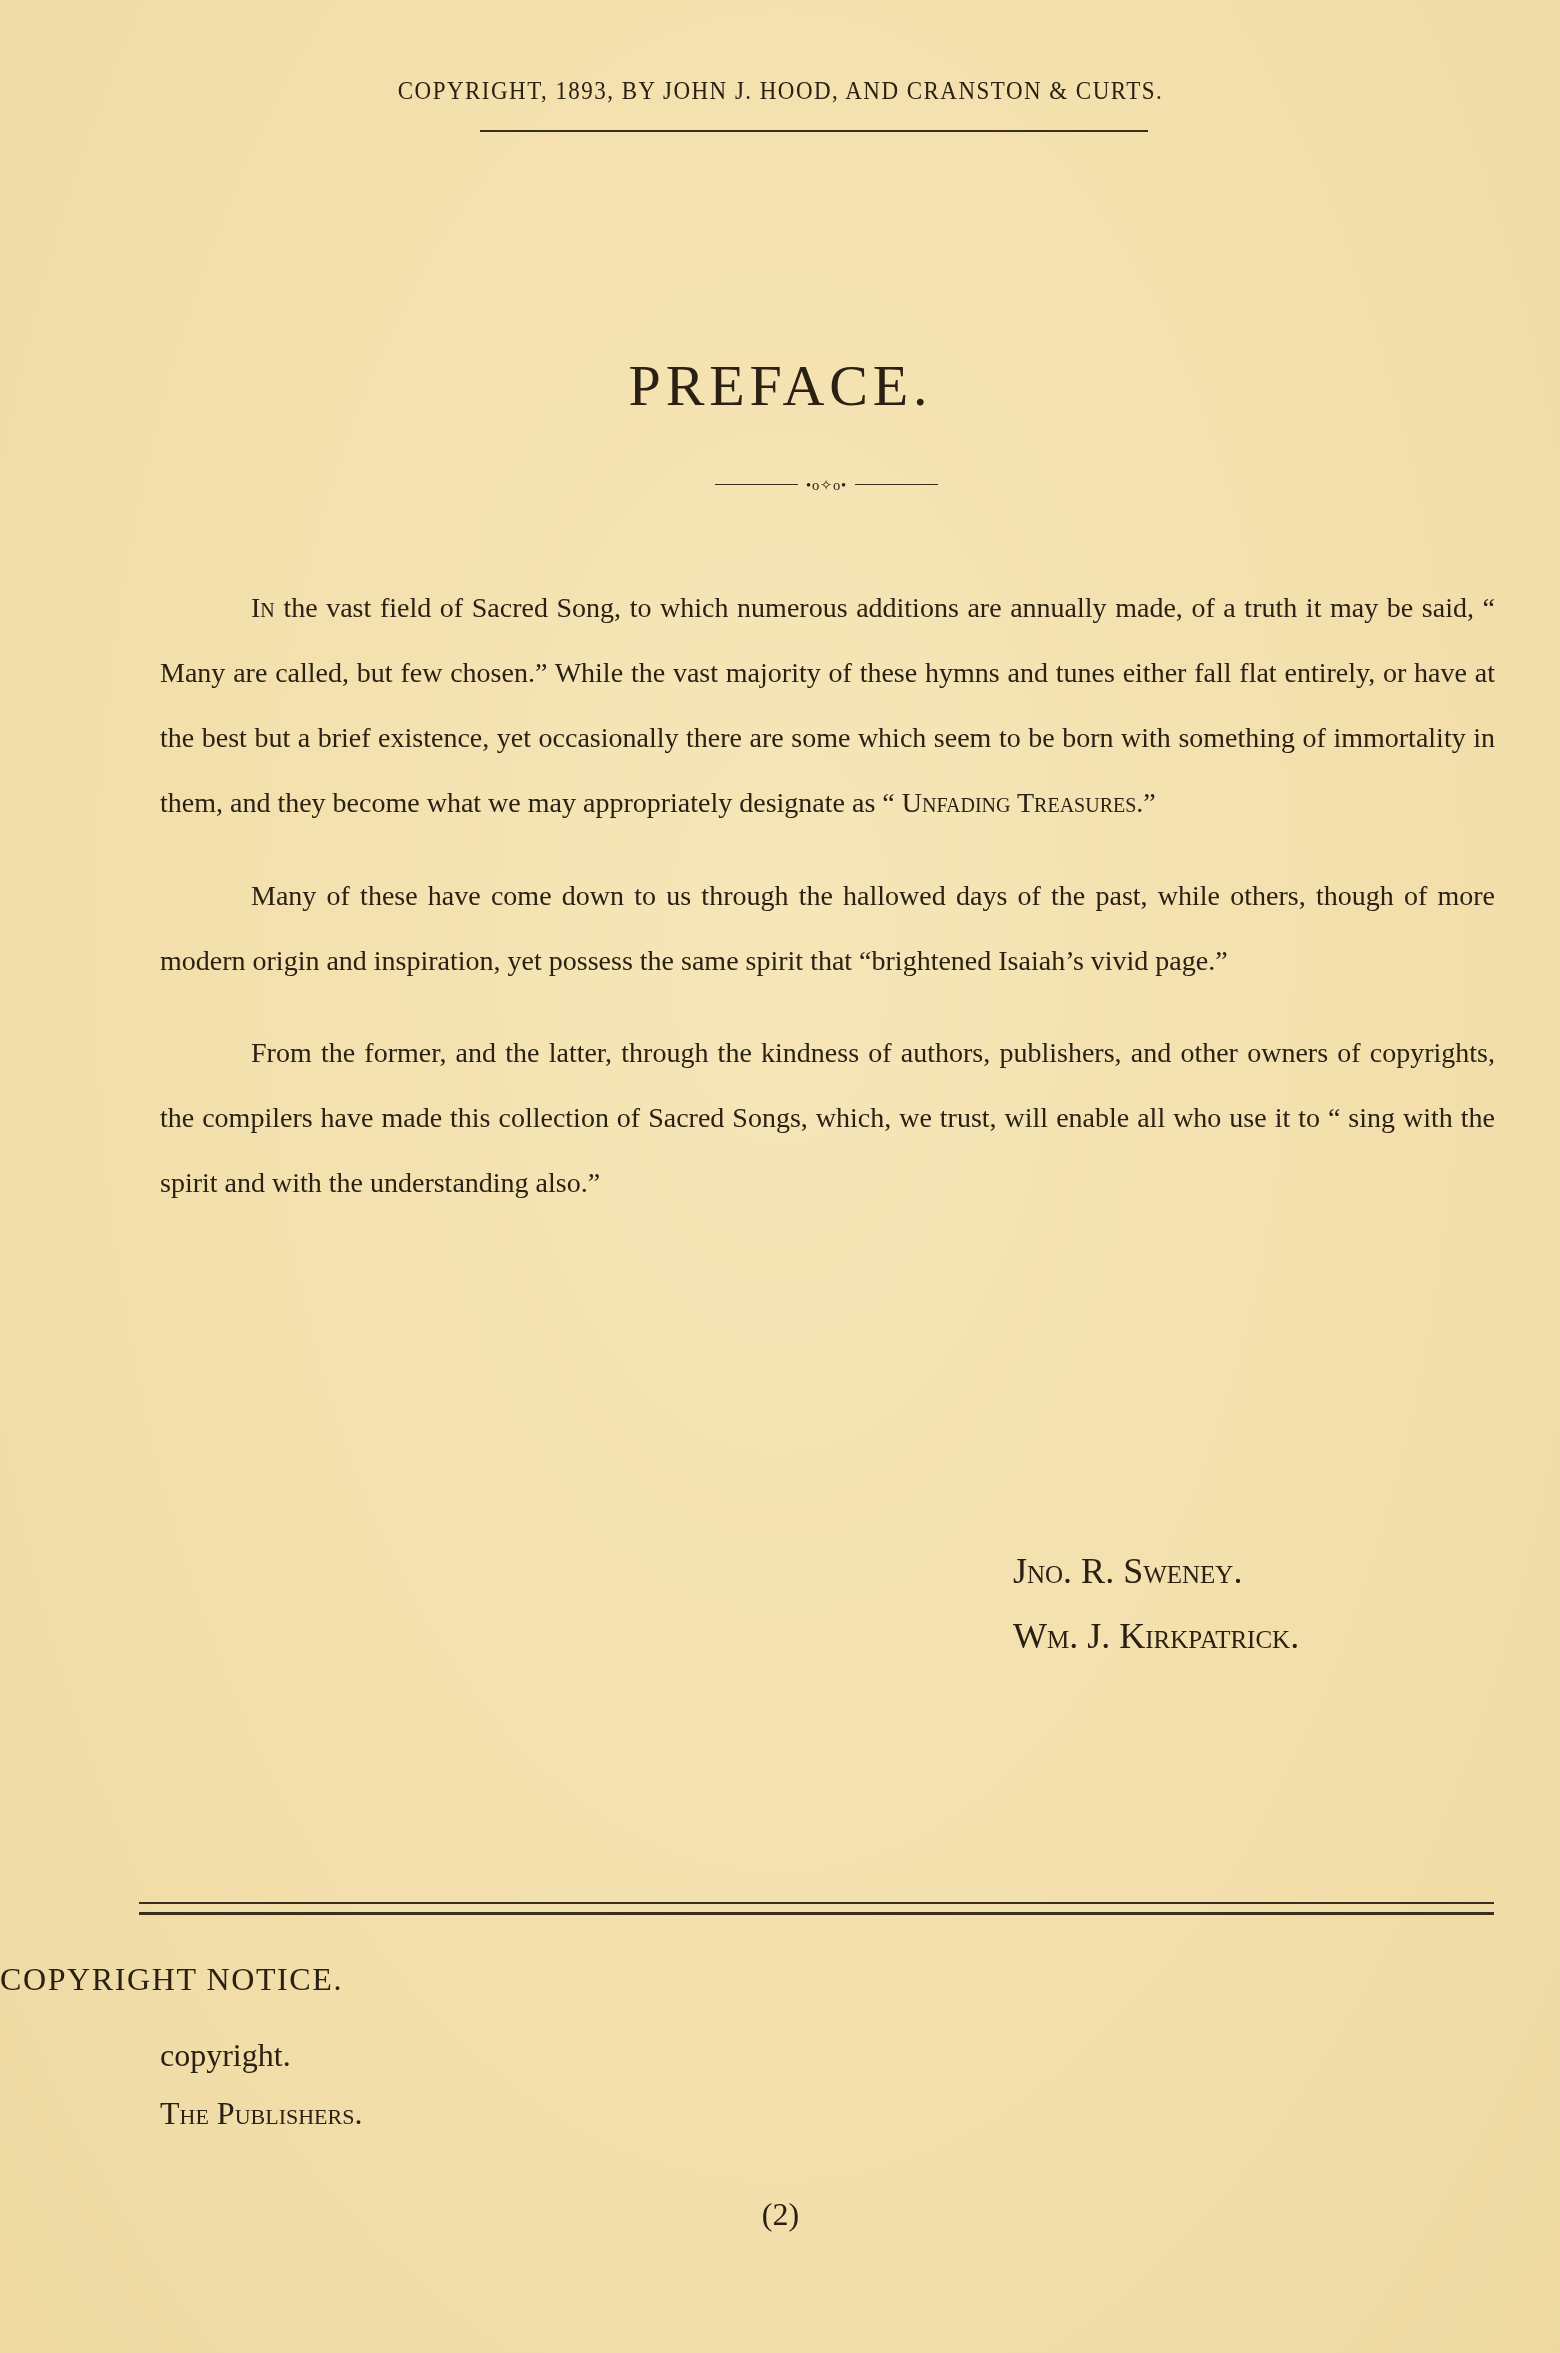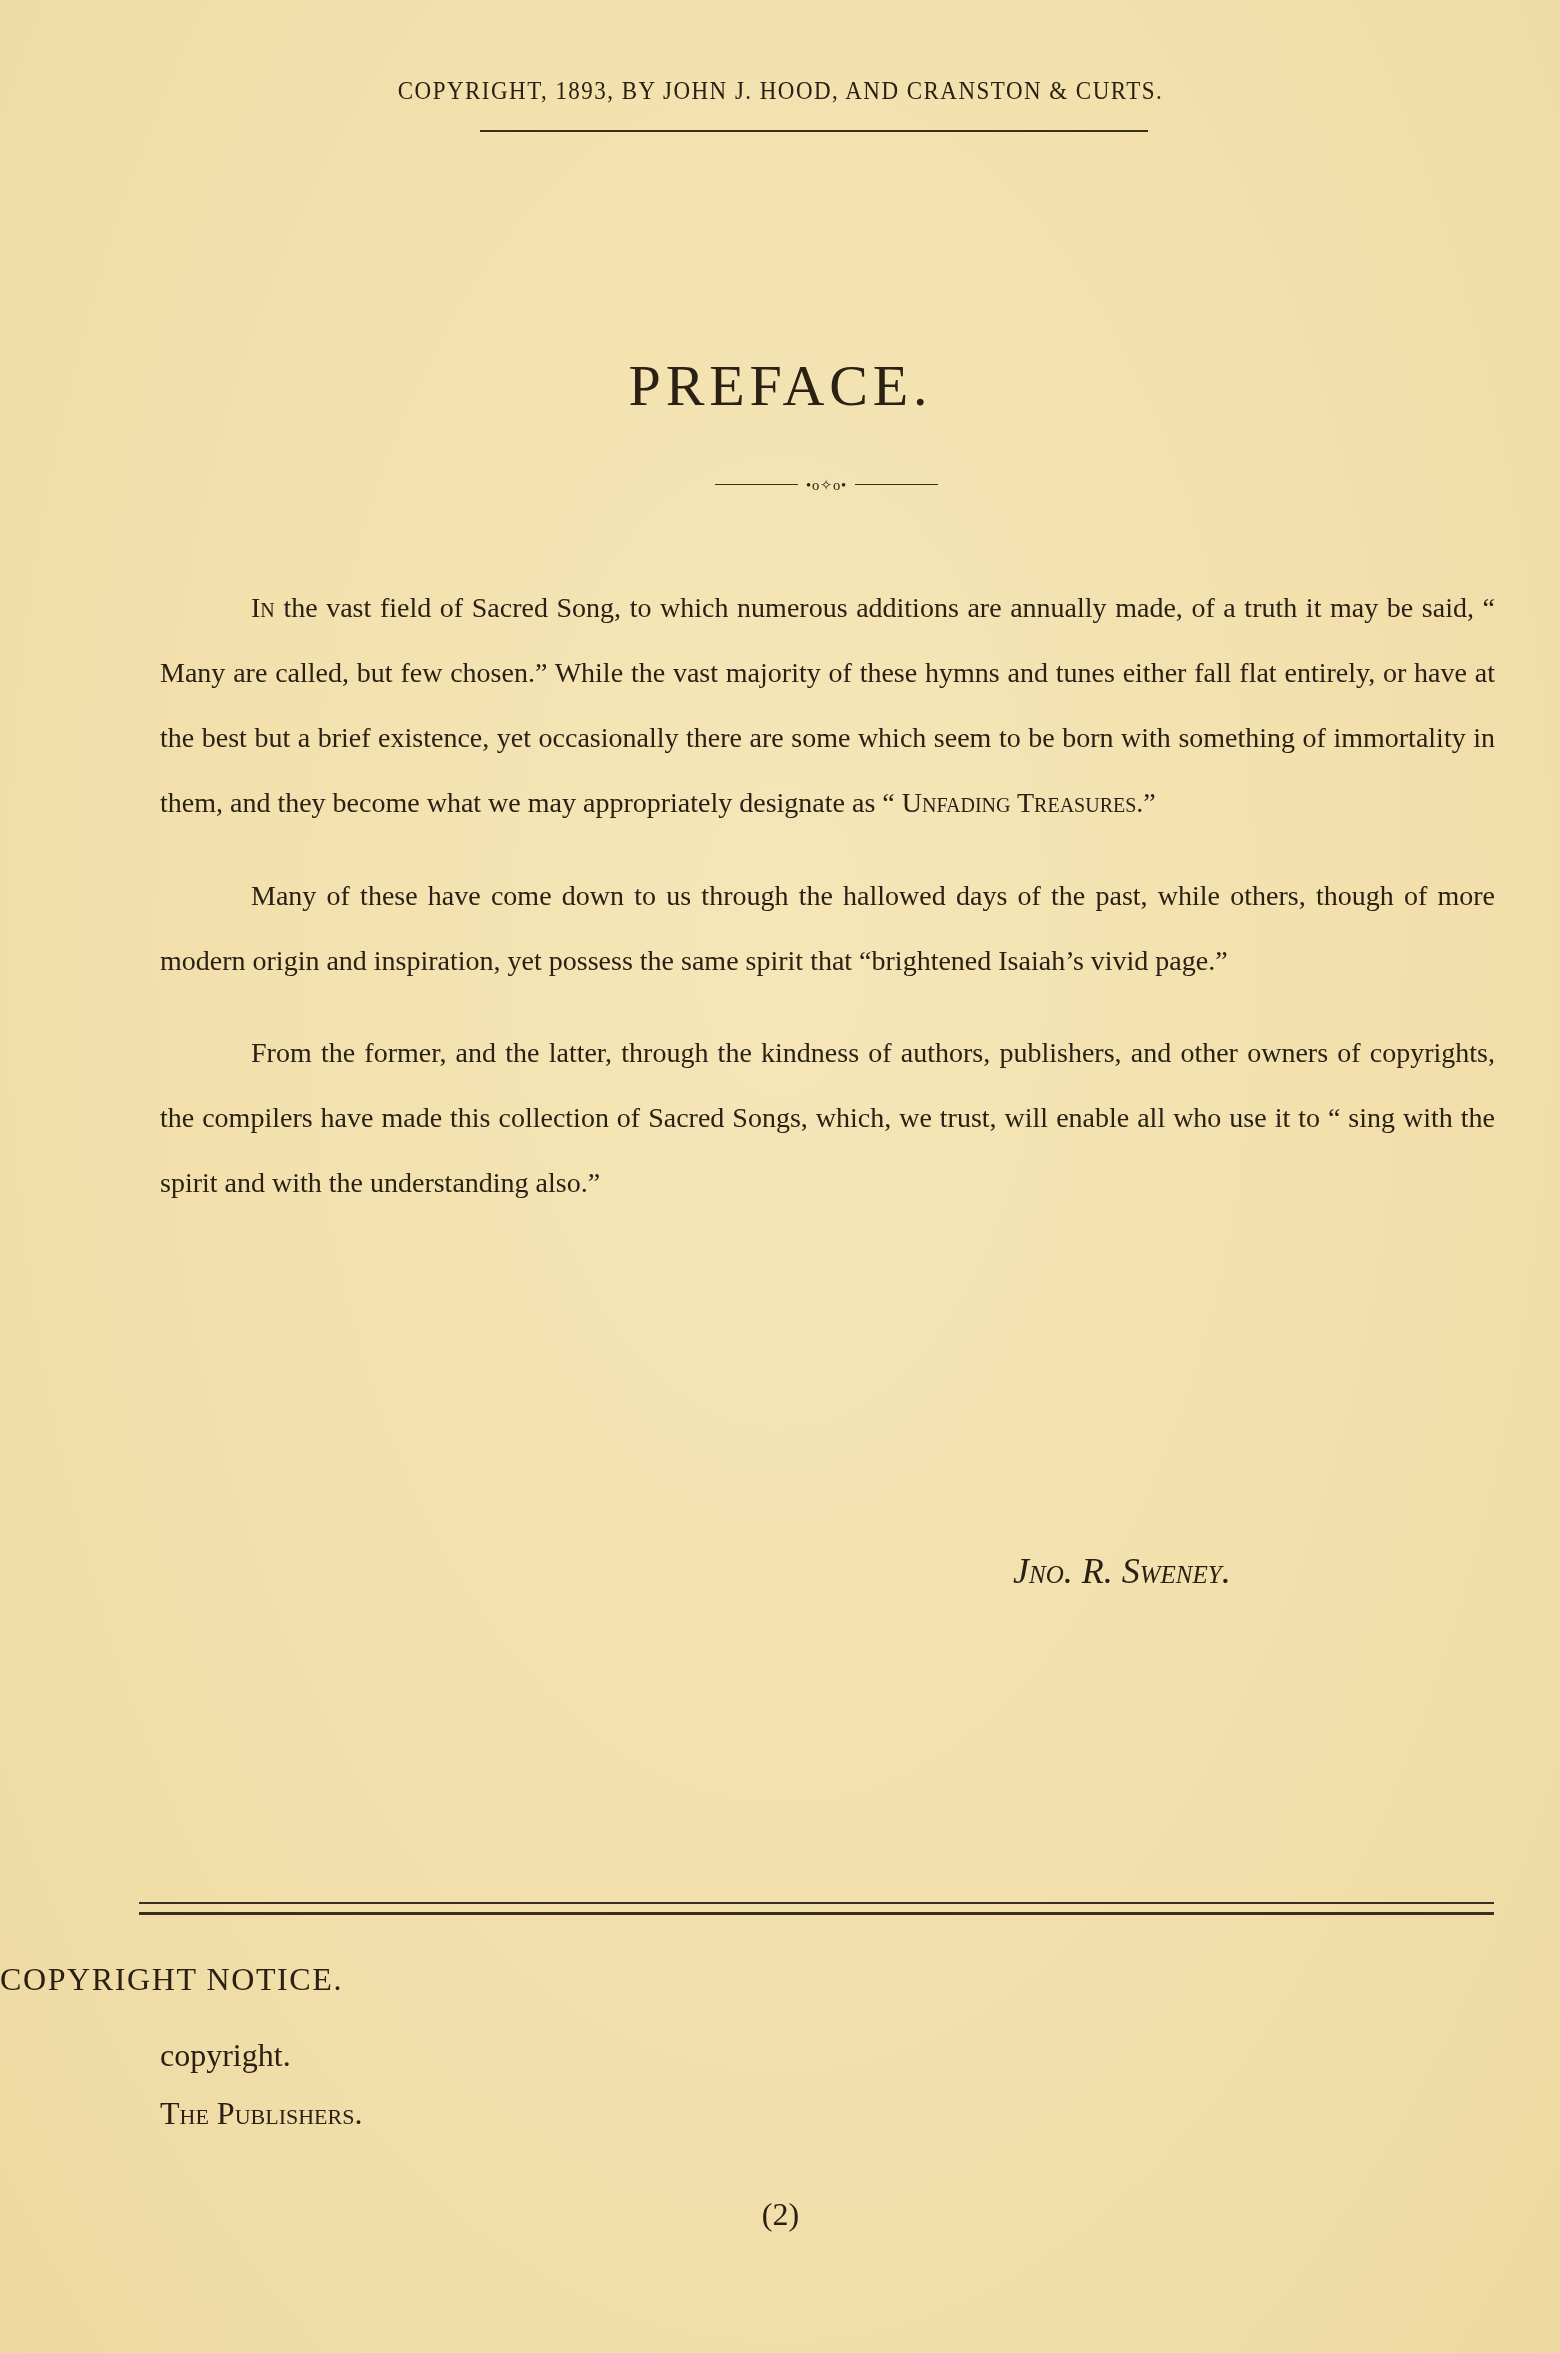--- a/index.html
+++ b/index.html
@@ -28,21 +28,21 @@
   }
   .orn .line { width: 83px; height: 1.6px; background: #3a2e1c; }
   .orn .mid { font-size: 14.6px; letter-spacing: 0.8px; }
   .body-text {
     left: 160px; width: 1335px; top: 575px;
     font-size: 28px; line-height: 65px; text-align: justify;
   }
   .para { margin: 0 0 27.5px 0; text-indent: 91px; }
   .sc { font-variant: small-caps; }
   .sigs {
-    left: 1013px; top: 1539px; font-size: 36px; line-height: 65px; font-style: italic;
+    left: 1013px; top: 1539px; font-size: 36px; line-height: 65px;
   }
   .double-rule { left: 139px; width: 1355px; top: 1902px; }
   .double-rule .r { height: 2.4px; background: #3a2e1c; }
   .double-rule .r + .r { margin-top: 8px; }
   .notice-title {
     left: 0; width: 1259px; top: 1961px; text-align: left;
     font-size: 32px; letter-spacing: 1.6px;
   }
   .notice-body {
     left: 160px; width: 1335px; top: 2026px;
@@ -67,20 +67,21 @@
 </div>
 
 <div class="abs body-text">
   <p class="para"><span class="sc">In</span><span> the vast field of Sacred Song, to which numerous additions are annually made, of a truth it may be said, “ Many are called, but few chosen.” While the vast majority of these hymns and tunes either fall flat entirely, or have at the best but a brief existence, yet occasionally there are some which seem to be born with something of immortality in them, and they become what we may appropriately designate as </span><span class="sc">“ Unfading Treasures.”</span></p>
   <p class="para">Many of these have come down to us through the hallowed days of the past, while others, though of more modern origin and inspiration, yet possess the same spirit that “brightened Isaiah’s vivid page.”</p>
   <p class="para">From the former, and the latter, through the kindness of authors, publishers, and other owners of copyrights, the compilers have made this collection of Sacred Songs, which, we trust, will enable all who use it to “ sing with the spirit and with the understanding also.”</p>
 </div>
 
 <div class="abs sigs sc">
   <div>Jno. R. Sweney.</div>
+  <div>Wm. J. Kirkpatrick.</div>
 </div>
 
 <div class="abs double-rule">
   <div class="r"></div>
   <div class="r"></div>
 </div>
 
 <div class="abs notice-title">COPYRIGHT NOTICE.</div>
 
 <div class="abs notice-body">

